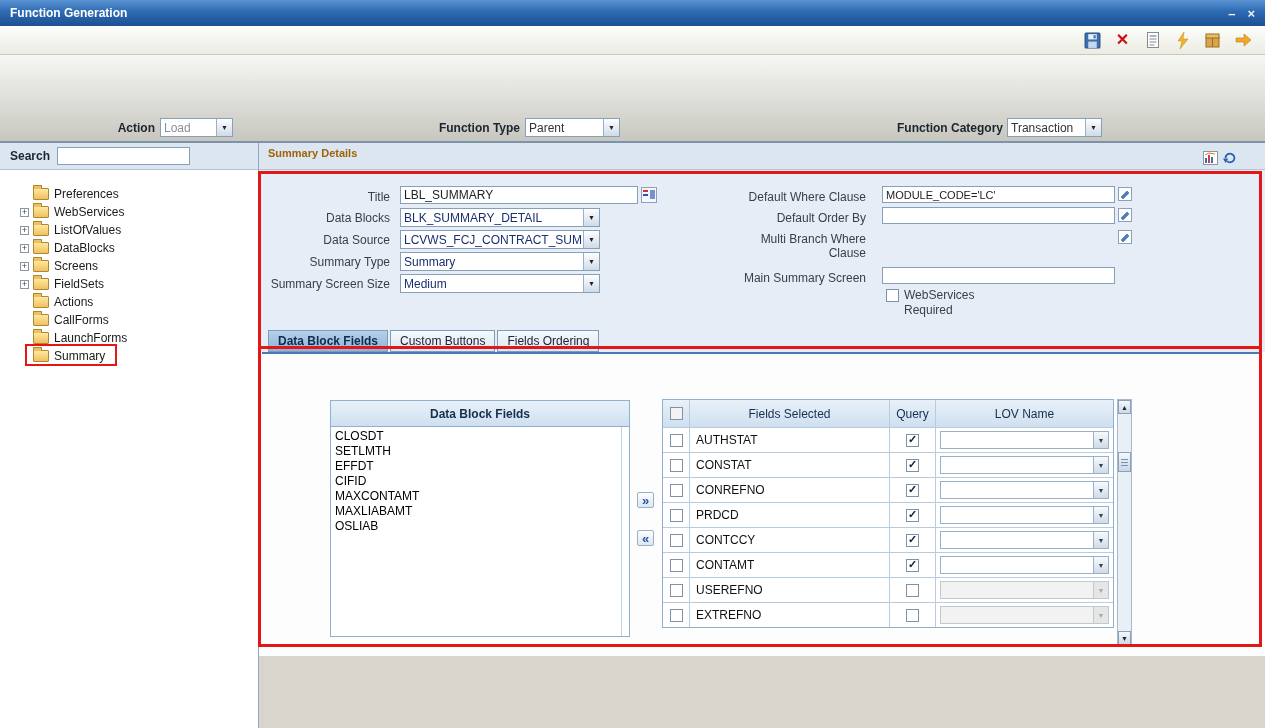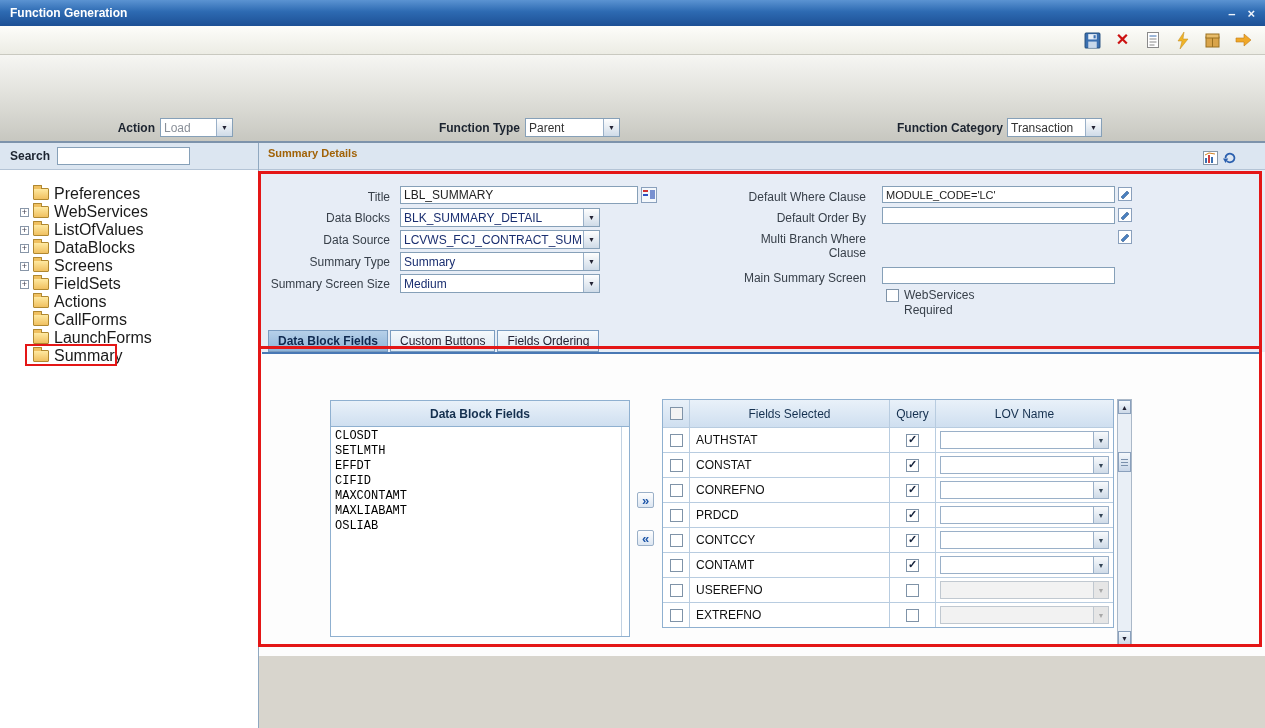--- a/index.html
+++ b/index.html
@@ -55,21 +55,21 @@
   .tree{position:absolute;left:0;top:185px;width:256px;}
   .tree-item{display:flex;align-items:center;height:18px;cursor:pointer;}
   .expander{width:9px;height:9px;border:1px solid #8896a8;background:#fff;color:#445;
     font-size:9px;display:flex;align-items:center;justify-content:center;line-height:1;
     margin-left:20px;margin-right:4px;flex:0 0 auto;}
   .expander.hid{visibility:hidden;}
   .folder{width:16px;height:12px;background:linear-gradient(180deg,#ffe9a0,#f0c060);
     border:1px solid #b08830;border-radius:1px;position:relative;margin-right:5px;flex:0 0 auto;}
   .folder::before{content:"";position:absolute;left:-1px;top:-4px;width:7px;height:3px;
     background:#f0c060;border:1px solid #b08830;border-bottom:none;border-radius:1px 1px 0 0;}
-  .tlabel{font-size:16px;color:#1a1a1a;white-space:nowrap;}
+  .tlabel{font-size:12px;color:#1a1a1a;white-space:nowrap;}
 
   
   .main-top{position:absolute;left:259px;top:170px;width:1006px;height:182px;background:#e7edf6;}
   .main-mid{position:absolute;left:259px;top:352px;width:1006px;height:304px;background:#fdfdfd;}
   .main-bot{position:absolute;left:259px;top:656px;width:1006px;height:72px;background:#d8d5cd;}
 
   
   .mlabel{position:absolute;font-size:12px;color:#38404a;text-align:right;line-height:14px;}
   .ico-btn{position:absolute;width:16px;height:16px;cursor:pointer;display:flex;align-items:center;justify-content:center;}
   .chk{width:13px;height:13px;border:1px solid #7f93a8;background:#fff;display:inline-flex;
@@ -81,21 +81,21 @@
   
   .tabs{position:absolute;left:268px;top:330px;height:22px;display:flex;gap:2px;}
   .tab{height:22px;padding:0 9px;display:flex;align-items:center;border:1px solid #7a9cc0;
     background:linear-gradient(180deg,#f5f9fc,#dbe7f2);font-size:12px;color:#223;cursor:pointer;}
   .tab.active{background:linear-gradient(180deg,#b6d0e9,#8fb4d8);font-weight:bold;color:#102a50;}
   .tab-underline{position:absolute;left:262px;top:352px;width:999px;height:2px;background:#4978b4;}
 
   
   .tbl-head{position:absolute;background:linear-gradient(180deg,#e9f1f9,#cfdff0);border:1px solid #8fb0d0;
     display:flex;align-items:center;justify-content:center;font-weight:bold;color:#15304f;font-size:12px;}
-  .listbox{position:absolute;background:#fff;border:1px solid #8fb0d0;border-top:none;padding:2px 0;overflow:hidden;font-family:Liberation Mono, monospace;}
+  .listbox{position:absolute;background:#fff;border:1px solid #8fb0d0;border-top:none;padding:2px 0;overflow:hidden;}
   .litem{font-size:12px;color:#000;padding:0 4px;line-height:15px;cursor:default;}
   .list-scroll-line{position:absolute;left:621px;top:427px;width:1px;height:209px;background:#c3d2e2;}
 
   
   .xfer{position:absolute;width:17px;height:16px;display:flex;align-items:center;justify-content:center;
     background:linear-gradient(180deg,#fefefe,#dce6f2);border:1px solid #9ab0c8;border-radius:2px;
     color:#1e56a8;font-weight:bold;font-size:13px;line-height:1;cursor:pointer;}
 
   
   .ftable{position:absolute;left:662px;top:399px;width:452px;border:1px solid #8fb0d0;background:#fff;}

